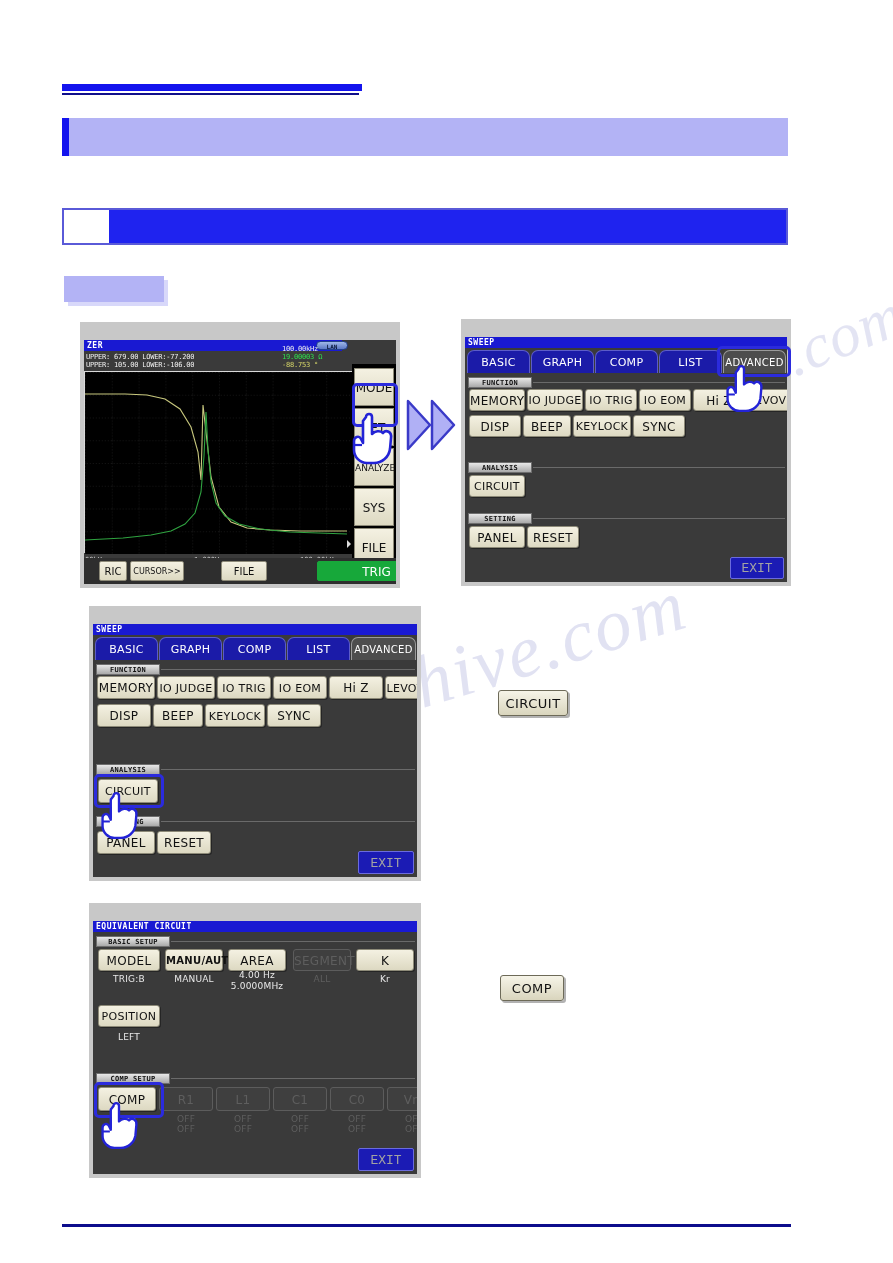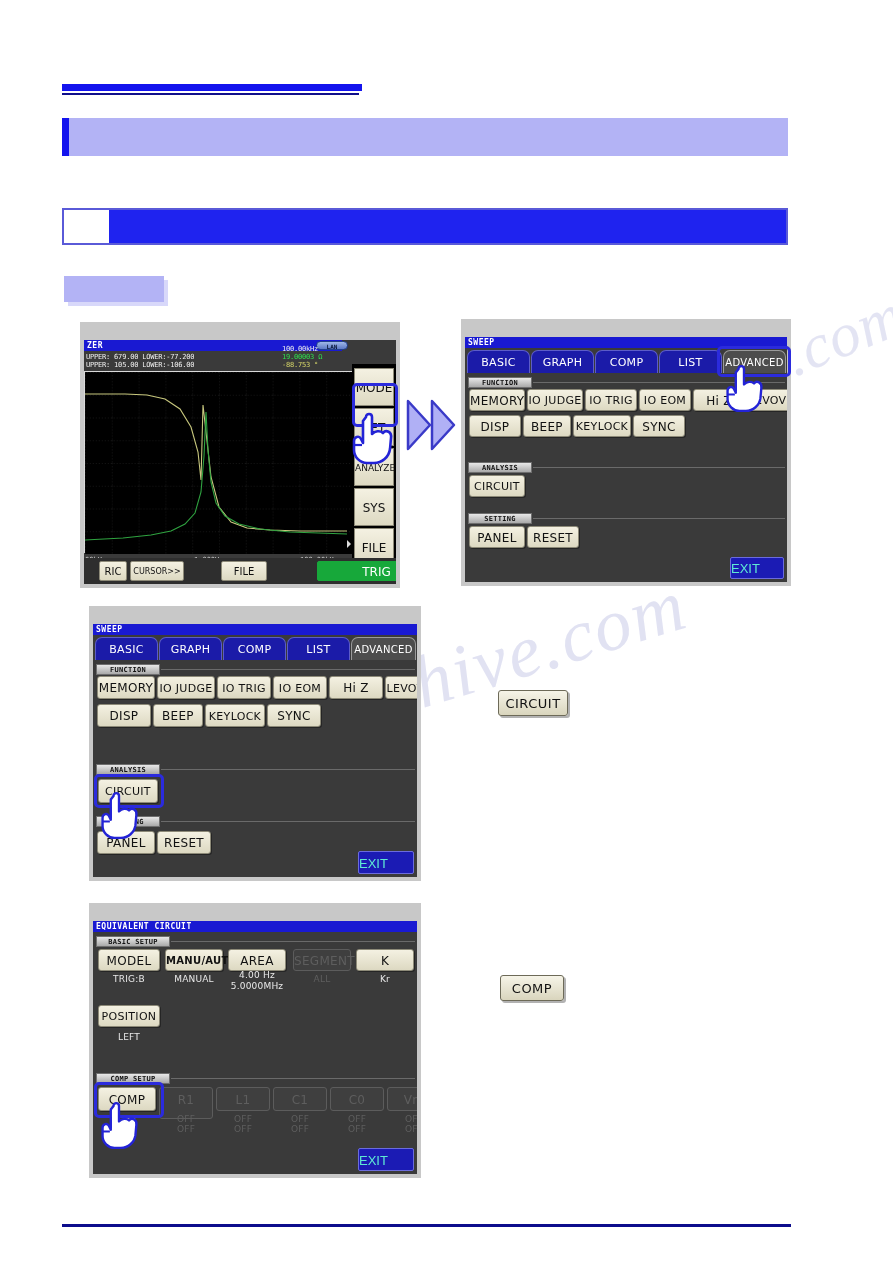--- a/index.html
+++ b/index.html
@@ -89,22 +89,22 @@
     font-size:12px;text-align:center;
     box-sizing:border-box;letter-spacing:.3px;
     box-shadow:1px 1px 0 rgba(0,0,0,.35);
   }
   .btn.dim{
     background:#3f3f3f;border:1px solid #5c5c5c;color:#5e5e5e;
     box-shadow:none;
   }
   .btn-exit{
     position:absolute;background:#1b1bb4;border:1px solid #6b6bdd;
-    color:#5eead4;font-family:Liberation Sans, sans-serif;font-size:13px;
-    text-align:left;box-sizing:border-box;border-radius:2px;
+    color:#a3a3a3;font-family:Liberation Mono, monospace;font-size:13px;
+    text-align:center;box-sizing:border-box;border-radius:2px;
   }
   .sub{
     position:absolute;color:#e9e9e9;
     font-family:"DejaVu Sans", sans-serif;font-size:9px;
     text-align:center;letter-spacing:.2px;
   }
   .sub.dim{color:#5e5e5e;}
 
   
   .hl{position:absolute;border:3px solid #2b2bdd;border-radius:5px;box-sizing:border-box;pointer-events:none;}
@@ -365,21 +365,21 @@
       <div class="btn" style="left:5px;top:84px;width:62px;height:22px;line-height:22px;font-size:11px;">POSITION</div>
       <div class="sub" style="left:5px;top:111px;width:62px;">LEFT</div>
 
       <div class="grp-label" style="left:3px;top:152px;width:74px;">COMP SETUP</div>
       <div class="grp-rule" style="left:78px;top:157px;right:2px;"></div>
 
       <div class="btn" style="left:5px;top:166px;width:58px;height:24px;line-height:24px;">COMP</div>
       <div class="sub" style="left:5px;top:193px;width:58px;white-space:pre-line;line-height:10px;">OFF
 OFF</div>
 
-      <div class="btn dim" style="left:66px;top:166px;width:54px;height:32px;line-height:24px;">R1</div>
+      <div class="btn dim" style="left:66px;top:166px;width:54px;height:24px;line-height:24px;">R1</div>
       <div class="sub dim" style="left:66px;top:193px;width:54px;white-space:pre-line;line-height:10px;">OFF
 OFF</div>
 
       <div class="btn dim" style="left:123px;top:166px;width:54px;height:24px;line-height:24px;">L1</div>
       <div class="sub dim" style="left:123px;top:193px;width:54px;white-space:pre-line;line-height:10px;">OFF
 OFF</div>
 
       <div class="btn dim" style="left:180px;top:166px;width:54px;height:24px;line-height:24px;">C1</div>
       <div class="sub dim" style="left:180px;top:193px;width:54px;white-space:pre-line;line-height:10px;">OFF
 OFF</div>

